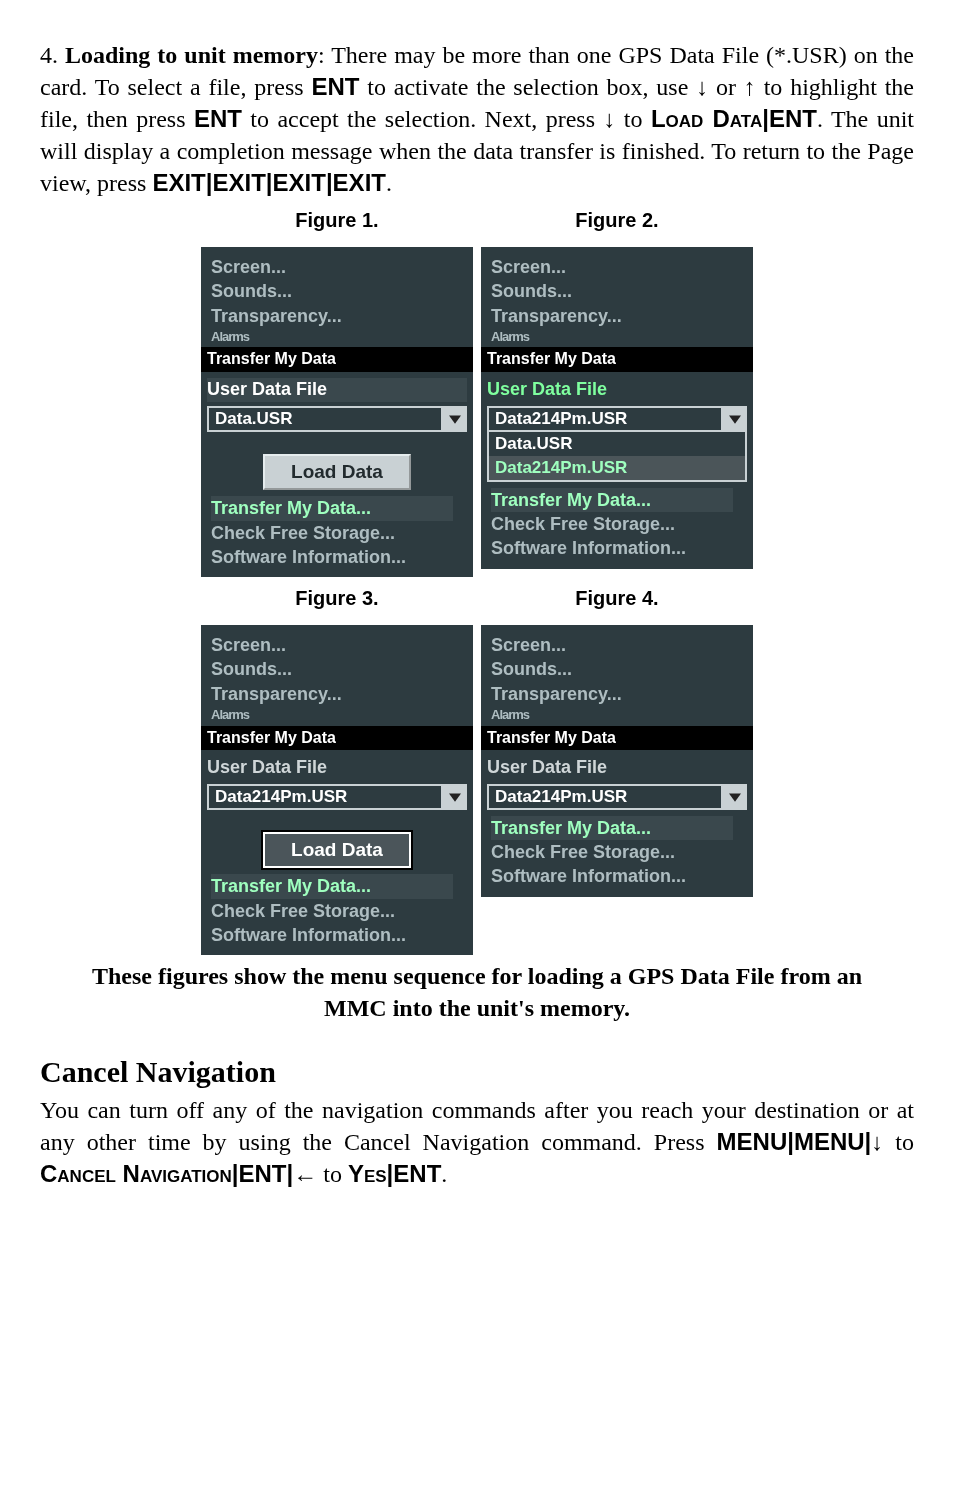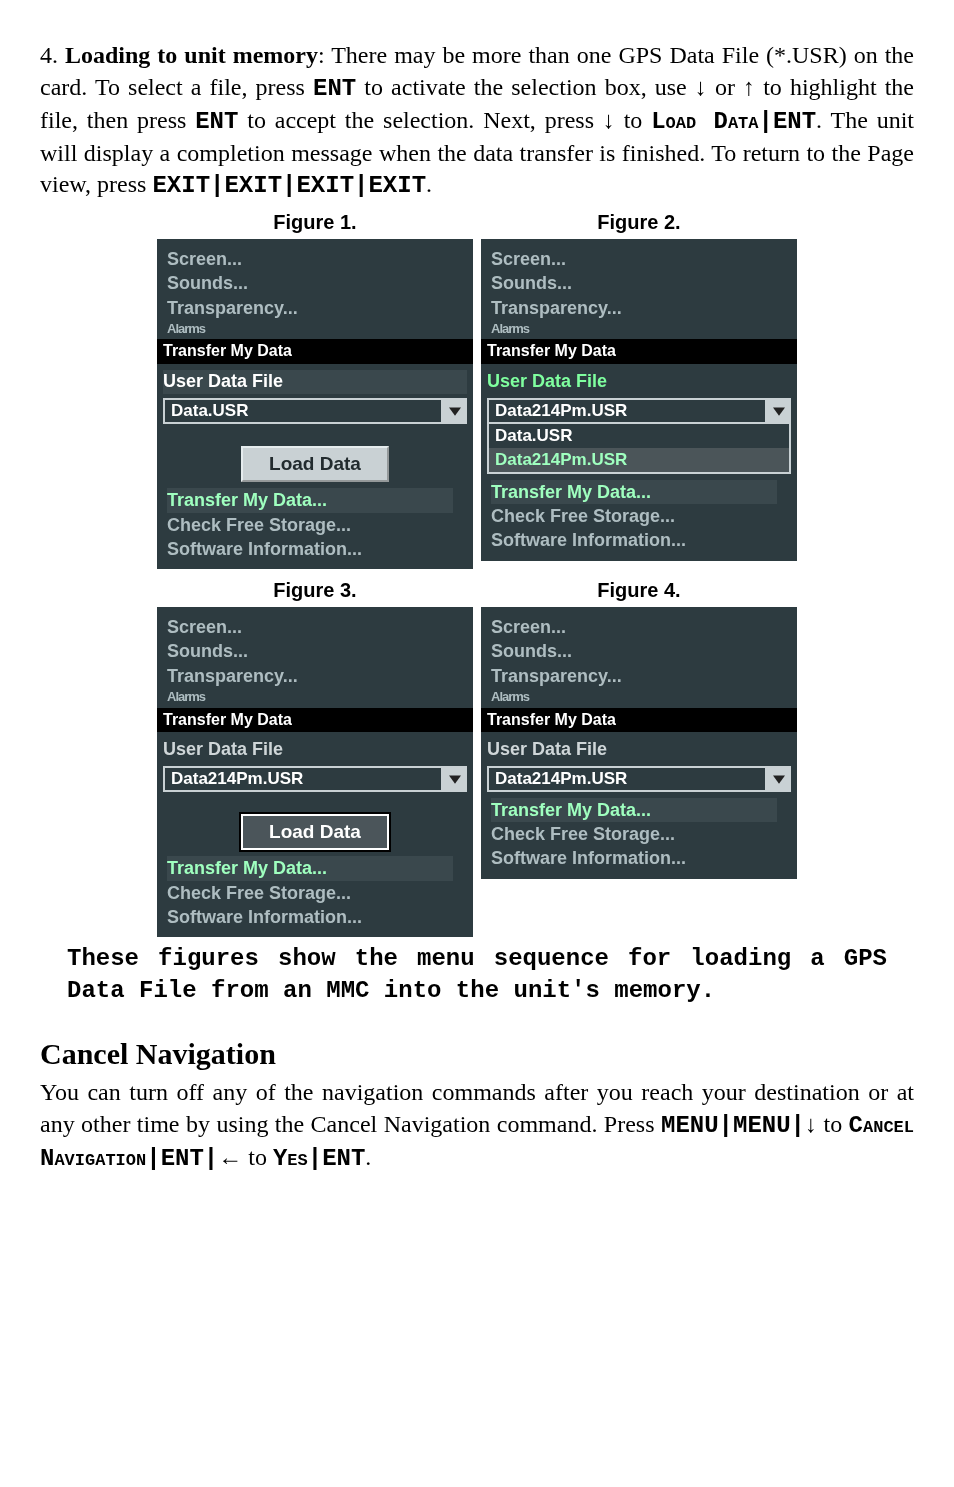--- a/index.html
+++ b/index.html
@@ -9,33 +9,33 @@
     padding: 40px 40px 40px 40px;
     box-sizing: border-box;
     font-size: 24px;
     line-height: 1.3;
     color: #000;
   }
   p { margin: 0 0 8px 0; text-align: justify; }
   .bold { font-weight: bold; }
   .arrow { font-family: Arial, sans-serif; }
   .smallcaps { font-variant: small-caps; font-weight: bold; }
-  .helv { font-family: Liberation Mono, monospace; font-weight: bold; }
+  .helv { font-family: Liberation Sans, sans-serif; font-weight: bold; }
 
   .figures-wrap {
     display: flex;
     justify-content: center;
     gap: 8px;
     margin: 8px 0 4px 0;
   }
-  .figcol { display:flex; flex-direction:column; gap:4px; align-items:center;}
+  .figcol { display:flex; flex-direction:column; gap:14px; align-items:center;}
   .figlabel { font-family: Arial, Helvetica, sans-serif; font-weight: bold; font-size: 20px;}
 
   .panel {
-    width: 316px;
+    width: 272px;
     background: #2d3b40;
     color: #aebdc1;
     font-family: Arial, Helvetica, sans-serif;
     font-size: 18px;
     font-weight: bold;
     display: flex;
     flex-direction: column;
     padding: 2px 0 2px 0;
   }
   .panel-top { padding: 6px 10px 0 10px; line-height: 1.35; }
@@ -99,21 +99,21 @@
     display:flex; flex-direction:column;
   }
   .notice-title { background:#000; color:#fff; font-size:14px; padding:1px 6px;}
   .notice-body { display:flex; align-items:center; gap:10px; padding:6px 6px; color:#fff; font-size:17px;}
   .info-ico {
     width:30px; height:30px; border-radius:50%; background:#000; color:#fff;
     display:flex; align-items:center; justify-content:center; font-family:Georgia, serif; font-style:italic; font-size:20px;
     border:2px solid #aeb9bd;
   }
 
-  .caption { font-weight:bold; margin: 6px auto 28px auto; max-width: 820px; font-family: Liberation Mono, monospace;}
+  .caption { text-align:center; font-weight:bold; margin: 6px auto 28px auto; max-width: 820px;}
   h2.section { font-family: "Times New Roman", serif; font-size: 30px; margin: 12px 0 4px 0; font-weight:bold;}
 
   .spacer { flex:1; }
 </style>
 </head>
 <body>
 
 <p>
   <span>4. </span><span class="bold">Loading to unit memory</span><span>: There may be more than one GPS Data File (*.USR) on the card. To select a file, press </span><span class="helv">ENT</span><span> to activate the selection box, use </span><span class="arrow">↓</span><span> or </span><span class="arrow">↑</span><span> to highlight the file, then press </span><span class="helv">ENT</span><span> to accept the selection. Next, press </span><span class="arrow">↓</span><span> to </span><span class="helv smallcaps">Load Data</span><span class="helv">|</span><span class="helv">ENT</span><span>. The unit will display a completion message when the data transfer is finished. To return to the Page view, press </span><span class="helv">EXIT</span><span class="helv">|</span><span class="helv">EXIT</span><span class="helv">|</span><span class="helv">EXIT</span><span class="helv">|</span><span class="helv">EXIT</span><span>.</span>
 </p>

